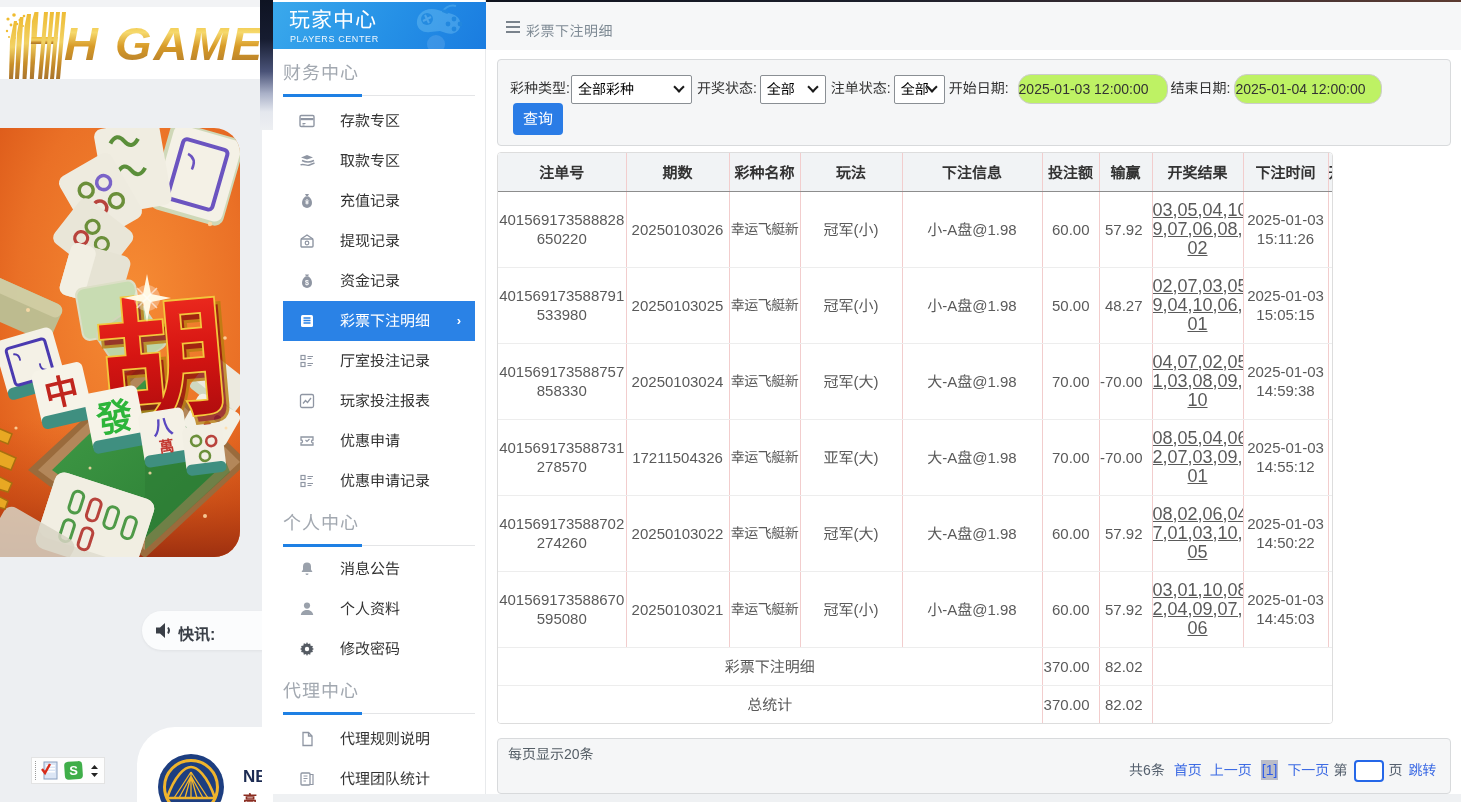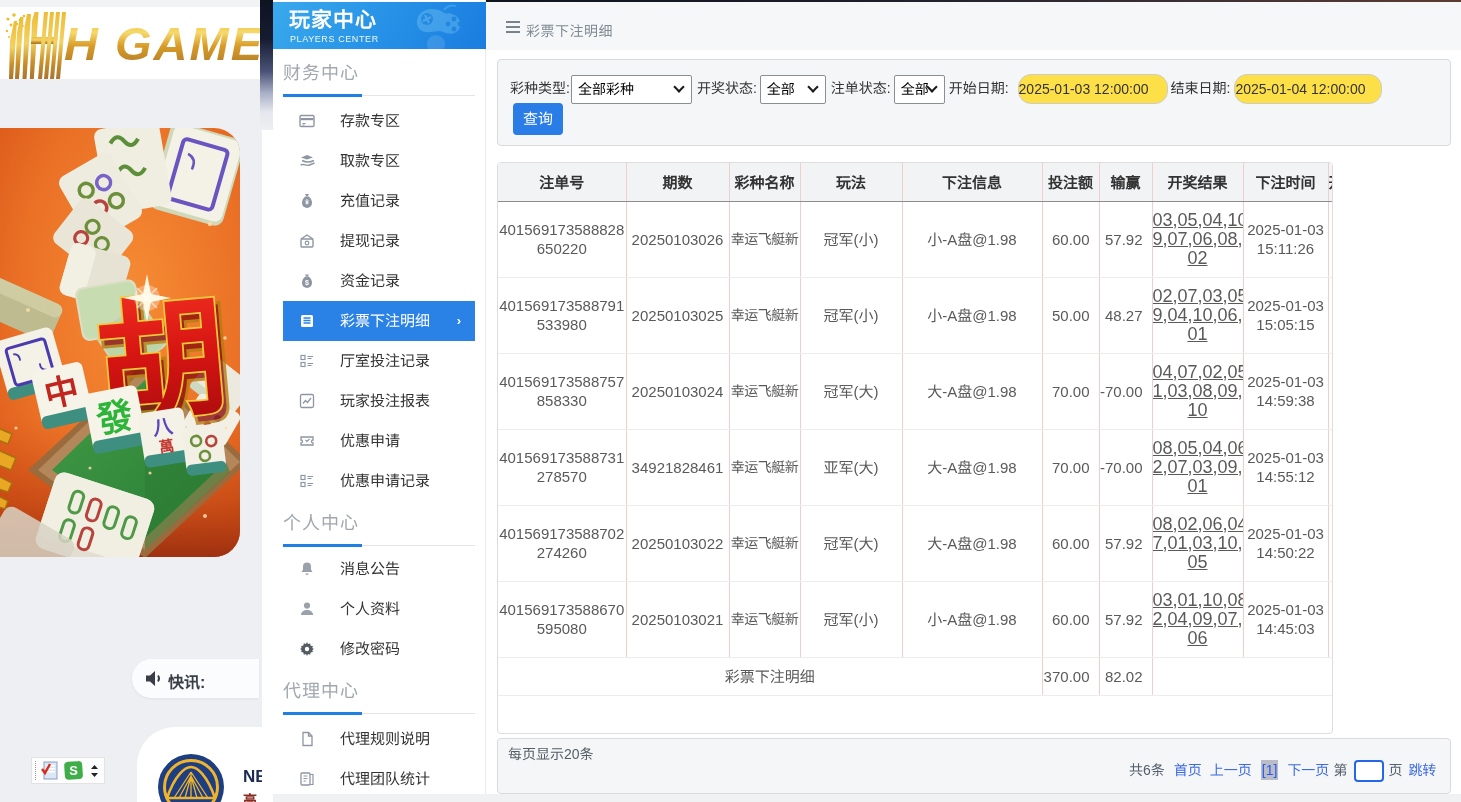--- a/index.html
+++ b/index.html
@@ -6,34 +6,34 @@
 * { margin:0; padding:0; box-sizing:border-box; }
 html,body { width:1461px; height:802px; overflow:hidden; }
 body { font-family:"Liberation Sans",sans-serif; background:#fff; position:relative; }
 
 
 #site { position:absolute; left:0; top:0; width:262px; height:802px; background:#edeff2; overflow:hidden; }
 #site .topstrip { position:absolute; left:0; top:0; width:262px; height:7px; background:#f2f3f5; }
 #site .logoband { position:absolute; left:0; top:7px; width:262px; height:72px; background:#fff; }
 .logotxt { position:absolute; left:64px; top:9px; font-style:italic; font-weight:bold; font-size:47px; letter-spacing:2px; background:linear-gradient(180deg,#edbe3a 8%,#f6d96c 30%,#d89b28 55%,#a8742c 100%); -webkit-background-clip:text; background-clip:text; color:transparent; white-space:nowrap; }
 #banner { position:absolute; left:0; top:128px; width:240px; height:429px; border-radius:0 26px 26px 0; overflow:hidden; }
-#kxpill { position:absolute; left:132px; top:611px; width:127px; height:39px; background:#fbfcfd; border-radius:20px 0 0 20px; box-shadow:0 1px 3px rgba(0,0,0,.06);margin-top:48px; }
+#kxpill { position:absolute; left:142px; top:611px; width:127px; height:39px; background:#fbfcfd; border-radius:20px 0 0 20px; box-shadow:0 1px 3px rgba(0,0,0,.06); }
 #kxpill .spk { position:absolute; left:13px; top:11px; }
 #kxpill .txt { position:absolute; left:36px; top:10px; font-size:16px; font-weight:bold; color:#3a3f47; }
 #nbacard { position:absolute; left:137px; top:727px; width:125px; height:75px; background:#fff; border-radius:38px 0 0 0; }
 #toolico { position:absolute; left:31px; top:757px; width:74px; height:27px; background:#fdfdfd; border:1px solid #e3e3e3; }
 
 
 #gapcol { position:absolute; left:262px; top:0; width:11px; height:802px; background:#fff; }
 #gapdark { position:absolute; left:260px; top:0; width:13px; height:130px; background:linear-gradient(180deg,#0e1322 0%,#161c30 30%,#4a5378 55%,#aab1c8 72%,#e4e7ee 86%,#edeff2 100%); }
 
 
 #sidebar { position:absolute; left:273px; top:0; width:213px; height:802px; background:#fff; border-right:1px solid #e8eaec; }
 #sbhead { position:absolute; left:0; top:2px; width:213px; height:47px; background:linear-gradient(120deg,#3aa9ec 0%,#2590e6 55%,#1a7ce0 100%); overflow:hidden; }
-#sbhead .t1 { position:absolute; left:16px; top:5px; color:#fff; font-size:21px; letter-spacing:1px; line-height:26px;font-weight:bold; }
+#sbhead .t1 { position:absolute; left:16px; top:5px; color:#fff; font-size:21px; letter-spacing:1px; line-height:26px; }
 #sbhead .t2 { position:absolute; left:17px; top:32px; color:rgba(255,255,255,.92); font-size:9px; letter-spacing:0.6px; }
 .sbsec { position:absolute; left:10px; width:192px; }
 .sbsec .st { font-size:18px; color:#a2a8b0; letter-spacing:1px; }
 .sbsec .ln { position:relative; margin-top:11px; height:1px; background:#e4e5e7; }
 .sbsec .ln i { position:absolute; left:0; top:-1px; width:79px; height:3px; background:#1e80e4; }
 .mi { position:absolute; left:10px; width:192px; height:40px; line-height:40px; font-size:15px; color:#333; }
 .mi svg { position:absolute; left:16px; top:12px; }
 .mi .mt { position:absolute; left:57px; }
 .mi.sel { background:#2a82e6; color:#fff; }
 .mi.sel .arr { position:absolute; right:14px; top:0; color:#fff; font-size:13px; font-weight:bold; }
@@ -44,33 +44,33 @@
 #topbar { position:absolute; left:0; top:2px; width:975px; height:47.5px; background:#f6f7f8; }
 #topbar .burger { position:absolute; left:20px; top:19px; width:14px; height:12px; border-top:2px solid #7a838c; border-bottom:2px solid #7a838c; }
 #topbar .burger i { position:absolute; left:0; top:3px; width:14px; height:2px; background:#7a838c; }
 #topbar .ttl { position:absolute; left:40px; top:18px; font-size:14px; color:#7e8a94; letter-spacing:0.5px; }
 
 #fpanel { position:absolute; left:11px; top:59px; width:954px; height:87px; background:#f5f6f7; border:1px solid #d8dadc; border-radius:4px; }
 .frow { position:absolute; left:12px; top:13px; height:30px; line-height:30px; font-size:14px; color:#333; white-space:nowrap; }
 .frow select { appearance:none; -webkit-appearance:none; height:29px; font-size:14px; font-family:"Liberation Sans",sans-serif; color:#000; border:1px solid #8a8f94; border-radius:2px; background:#fff; margin-top:0; vertical-align:middle; padding-left:6px; }
 .selw { position:relative; display:inline-block; }
 .selw:after { content:""; position:absolute; right:9px; top:10px; width:6px; height:6px; border-right:2px solid #1a1a1a; border-bottom:2px solid #1a1a1a; transform:rotate(45deg); pointer-events:none; }
-.frow .dinp { display:inline-block; vertical-align:middle; width:150px; height:30px; line-height:28px; background:#fde047; border:1px solid #ccc; border-radius:13px; font-size:14px; color:#333; padding-left:0; }
+.frow .dinp { display:inline-block; vertical-align:middle; width:150px; height:30px; line-height:28px; background:#bef264; border:1px solid #ccc; border-radius:13px; font-size:14px; color:#333; padding-left:0; }
 #qbtn { position:absolute; left:15px; top:43px; width:50px; height:32px; background:#2a7ce6; color:#fff; font-size:15px; text-align:center; line-height:32px; border-radius:4px; }
 
 #btable { position:absolute; left:0; top:0; width:952px; border-collapse:collapse; table-layout:fixed; background:#fff; font-size:15px; color:#5a5a5a; }
 #btable th, #btable td { border-right:1px solid #f2cdcd; text-align:center; overflow:hidden; }
 #btable th { height:38px; background:#f1f3f5; color:#333; font-weight:bold; border-bottom:1px solid #8d8d8d; font-size:15px; }
 #btable td { height:76px; border-bottom:1px solid #ededed; line-height:19px; }
 #btable td.cz { font-size:14px; letter-spacing:-0.5px; white-space:nowrap; }
 #btable td.res { font-size:18px;text-decoration:underline; }
 #btable .num { text-align:right; padding-right:9px; }
 #btable tr.stat td { height:38px; border-bottom:1px solid #ededed; }
 #btable td.nb { border-right:none; }
-#tblwrap { position:absolute; left:11px; top:162px; width:836px; height:572px; border:1px solid #ddd; border-radius:4px; overflow:hidden; }
+#tblwrap { position:absolute; left:11px; top:152px; width:836px; height:572px; border:1px solid #ddd; border-radius:4px; overflow:hidden; }
 
 #pgpanel { position:absolute; left:11px; top:738px; width:954px; height:56px; background:#f5f6f7; border:1px solid #d8dadc; border-radius:4px; font-size:14px; }
 #pgpanel .lft { position:absolute; left:10px; top:4px; color:#555e66; }
 #pgpanel .rgt { position:absolute; left:631px; top:20px; color:#55606e; }
 #pgpanel .rgt a { color:#3d6be4; text-decoration:none; }
 #pgpanel .cur { background:#babcc8; color:#2b59e8; padding:2px 1px; }
 #pgpanel .ginp { display:inline-block; width:30px; height:22px; background:#fff; border:2px solid #2567e8; border-radius:4px; vertical-align:middle; }
 #botstrip { position:absolute; left:-213px; top:794px; width:1188px; height:8px; background:#eff1f3; }
 </style>
 </head>
@@ -567,21 +567,21 @@
             <td>大-A盘@1.98</td>
             <td class="num">70.00</td>
             <td class="num">-70.00</td>
             <td class="res">04,07,02,05,0<br>1,03,08,09,06,<br>10</td>
             <td>2025-01-03<br>14:59:38</td>
             <td>已开奖</td>
             <td class="nb">有效</td>
           </tr>
     <tr>
             <td>401569173588731<br>278570</td>
-            <td>34921828461</td>
+            <td>17211504326</td>
             <td class="cz">幸运飞艇新</td>
             <td>亚军(大)</td>
             <td>大-A盘@1.98</td>
             <td class="num">70.00</td>
             <td class="num">-70.00</td>
             <td class="res">08,05,04,06,0<br>2,07,03,09,10,<br>01</td>
             <td>2025-01-03<br>14:55:12</td>
             <td>已开奖</td>
             <td class="nb">有效</td>
           </tr>
@@ -610,20 +610,26 @@
             <td>2025-01-03<br>14:45:03</td>
             <td>已开奖</td>
             <td class="nb">有效</td>
           </tr>
     <tr class="stat">
             <td colspan="5" class="nb" style="border-right:1px solid #f2cdcd">彩票下注明细</td>
             <td class="num">370.00</td>
             <td class="num">82.02</td>
             <td colspan="4" class="nb"></td>
           </tr>
+    <tr class="stat">
+            <td colspan="5" class="nb" style="border-right:1px solid #f2cdcd">总统计</td>
+            <td class="num">370.00</td>
+            <td class="num">82.02</td>
+            <td colspan="4" class="nb"></td>
+          </tr>
   </tbody>
       </table>
   </div>
   <div id="pgpanel">
     <div class="lft">每页显示20条</div>
     <div class="rgt"><span>共6条</span><a style="margin-left:9px">首页</a><a style="margin-left:8px">上一页</a><span class="cur" style="margin-left:9px">[1]</span><a style="margin-left:9px">下一页</a><span style="margin-left:4px">第</span><span class="ginp" style="margin:0 4px 0 7px"></span><span>页</span><a style="margin-left:6px">跳转</a></div>
   </div>
   <div id="botstrip"></div>
 </div>
 

